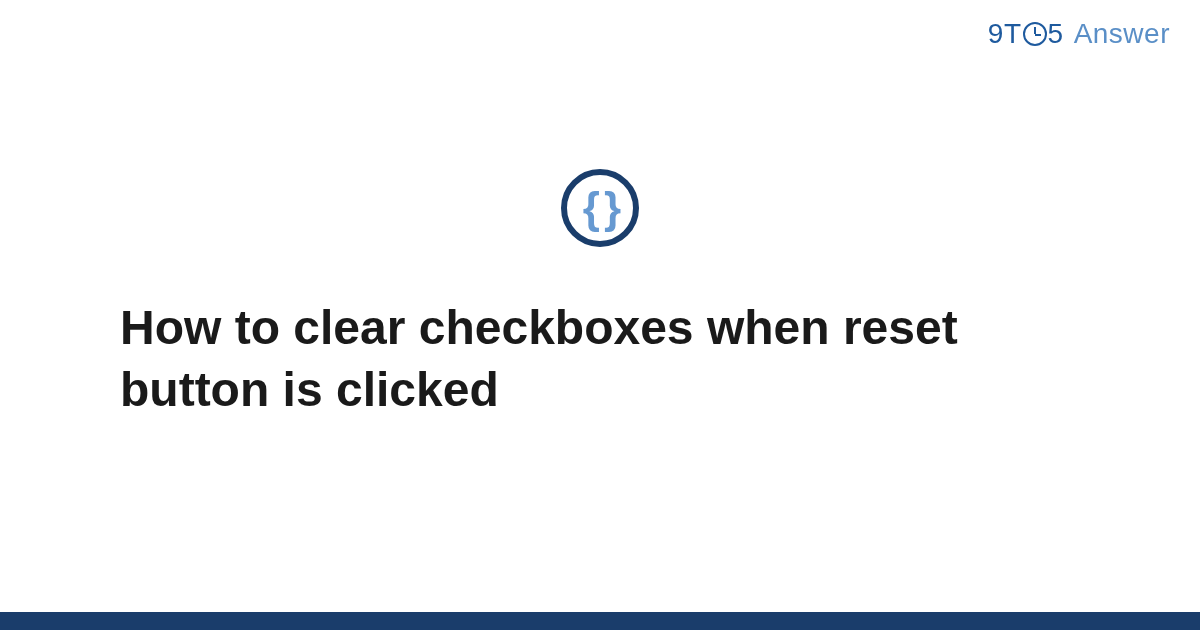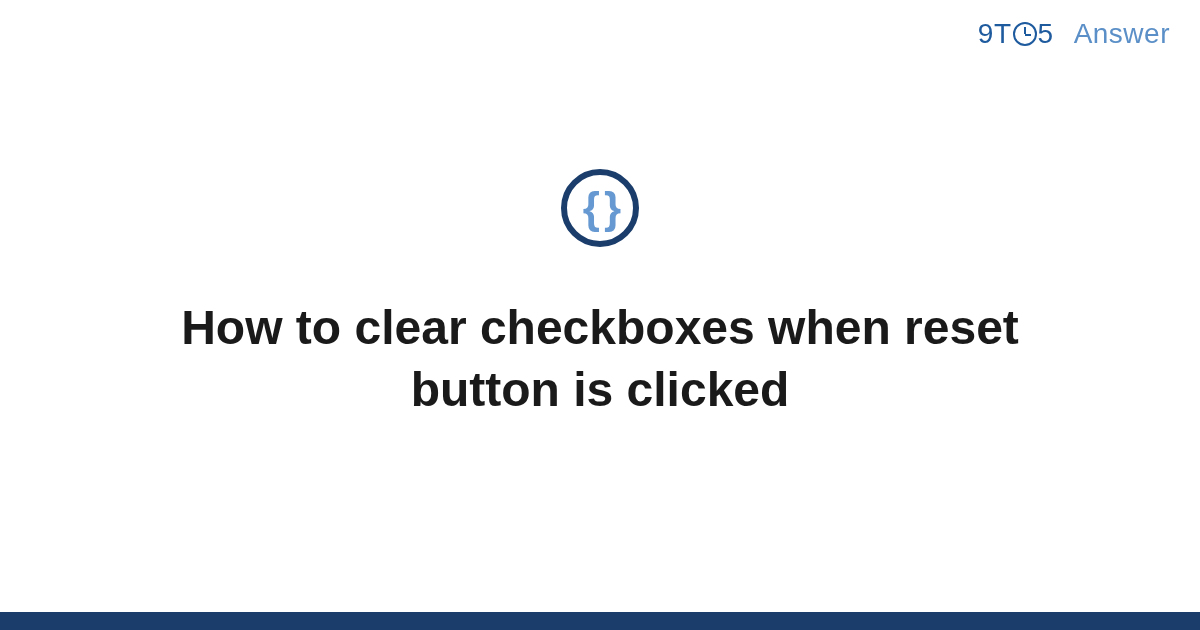--- a/index.html
+++ b/index.html
@@ -62,21 +62,21 @@
       background: #1e5a9e;
       top: 10px;
       left: 50%;
     }
     .logo .five {
       font-weight: 500;
     }
     .logo .answer {
       font-weight: 400;
       color: #5a8fc7;
-      margin-left: 20px;
+      margin-left: 10px;
     }
     .content {
       position: absolute;
       top: 0;
       left: 0;
       width: 100%;
       height: 100%;
       display: flex;
       flex-direction: column;
       align-items: center;
@@ -98,21 +98,21 @@
       font-weight: 700;
       color: #6699d1;
       font-family: Arial, sans-serif;
       letter-spacing: -4px;
       line-height: 1;
     }
     .title {
       font-size: 48px;
       font-weight: 700;
       color: #1a1a1a;
-      text-align: center;
+      text-align: left;
       line-height: 1.3;
       max-width: 960px;
     }
     .footer-bar {
       position: absolute;
       bottom: 0;
       left: 0;
       width: 100%;
       height: 18px;
       background: #1a3d6b;

